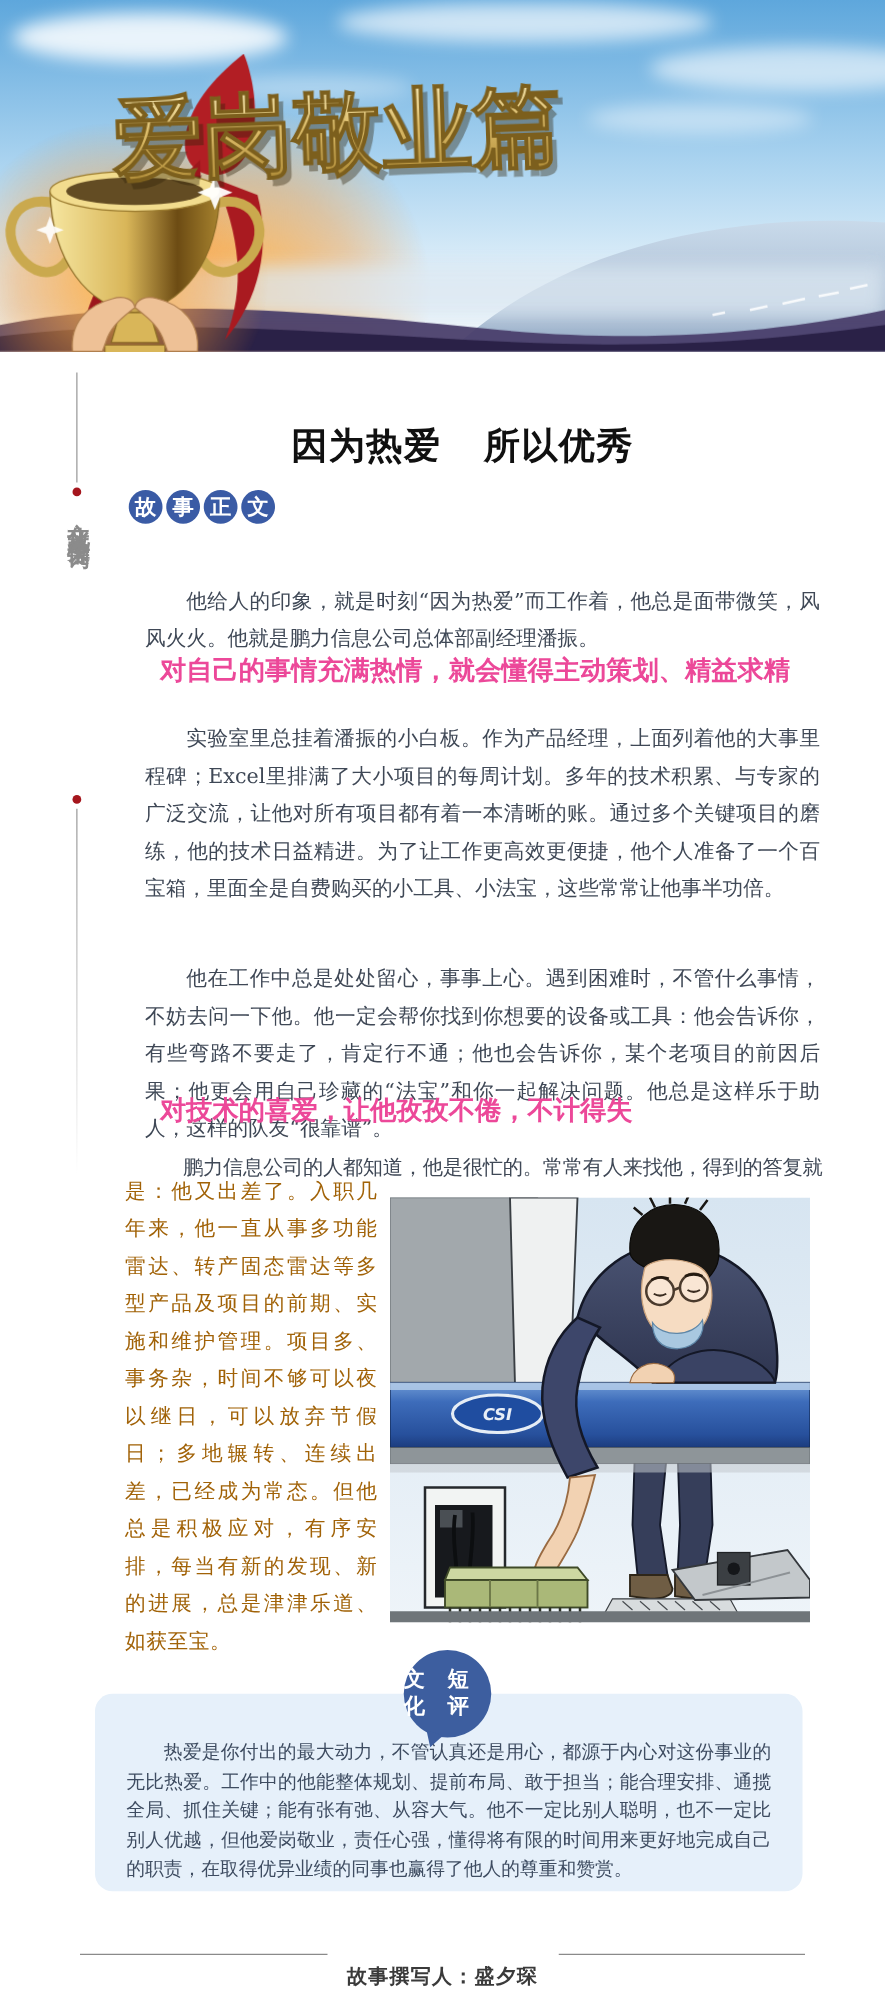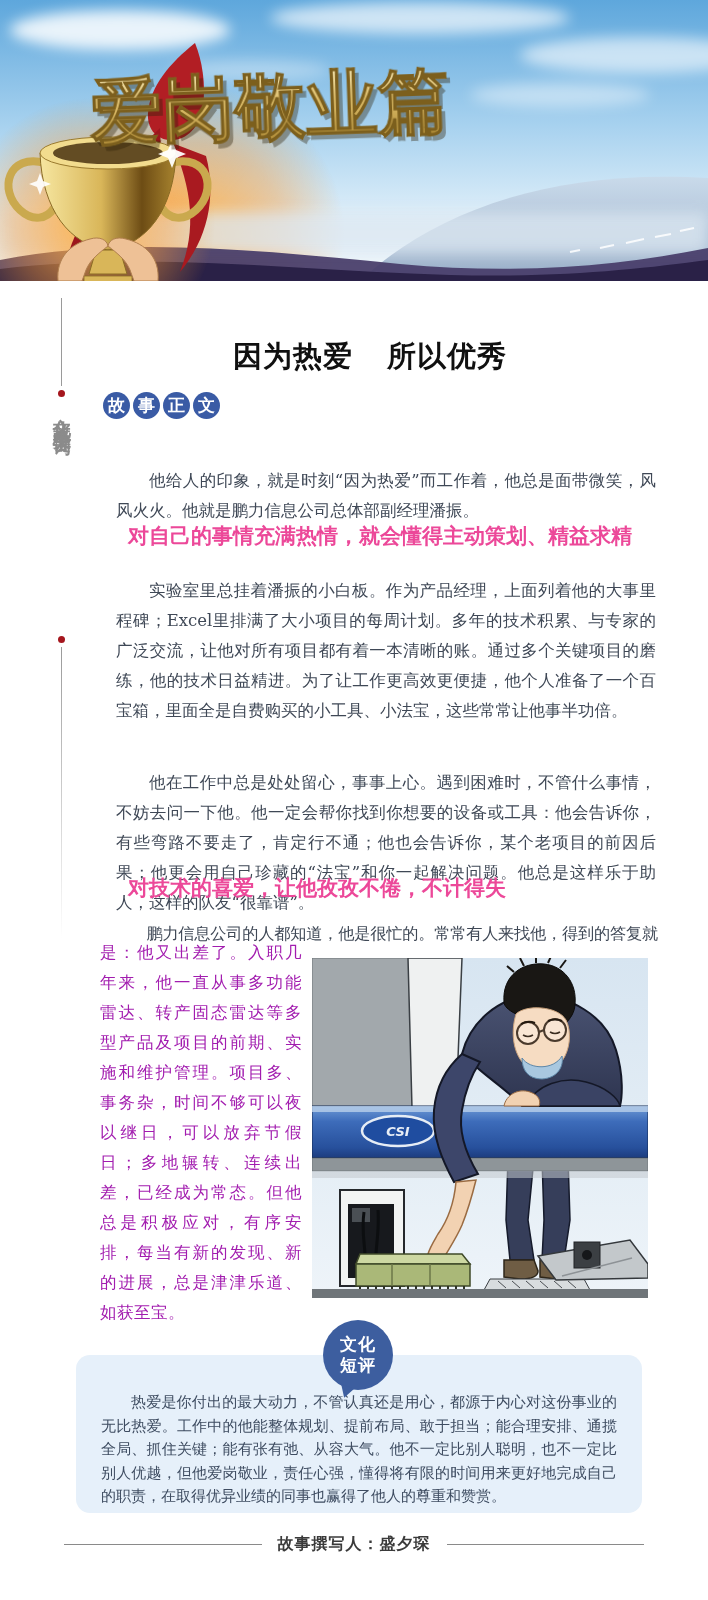--- a/index.html
+++ b/index.html
@@ -30,36 +30,36 @@
         font-family:"DejaVu Sans","Liberation Sans",sans-serif;}
   .body-text{position:absolute;left:100px;width:540px;font-size:16.5px;line-height:30px;
         color:#3f4856;text-align:justify;margin:16px;}
   .body-text.indent{text-indent:2em;}
   .subhead{position:absolute;left:100px;width:540px;padding-left:28px;box-sizing:border-box;
         font-family:Liberation Serif, serif;
         font-size:21px;font-weight:bold;color:#ec4899;margin:0;white-space:nowrap;}
   .p4-first{position:absolute;left:100px;top:905px;width:545px;font-size:16.2px;line-height:30px;
         color:#3f4856;text-indent:2em;margin:14px;white-space:nowrap;letter-spacing:-0.2px;}
   .p4-col{position:absolute;left:100px;top:938px;width:202px;font-size:16.5px;line-height:30px;
-        color:#a21caf;text-align:justify;margin:0;letter-spacing:0.5px;}
+        color:#a16207;text-align:justify;margin:0;letter-spacing:0.5px;}
   .illustration{position:absolute;left:312px;top:938px;width:336px;height:340px;margin-top:20px;}
   
   .comment-box{position:absolute;left:76px;top:1355px;width:566px;height:158px;background:#e6f0fa;
         border-radius:14px;box-sizing:border-box;padding:36px 25px 0 25px;}
-  .comment-text{font-size:15px;line-height:23.5px;color:#3e4c61;text-align:justify;text-indent:2em;margin:0;}
+  .comment-text{font-size:15px;line-height:23.5px;color:#3e4c61;text-align:justify;text-indent:2em;margin:0;font-family:Liberation Mono, monospace;}
   .comment-badge{position:absolute;left:323px;top:1320px;width:70px;height:70px;border-radius:50%;
-        background:#3d5e9f;color:#fff;display:flex;flex-direction:column;align-items:center;justify-content:center;
+        background:#3d5e9f;color:#fff;display:flex;flex-direction:row;align-items:center;justify-content:center;
         font-size:17px;font-weight:bold;line-height:21px;letter-spacing:1px;}
   .comment-badge:after{content:"";position:absolute;left:16px;bottom:-8px;width:0;height:0;
         border-left:7px solid transparent;border-right:7px solid transparent;border-top:12px solid #3d5e9f;
         transform:rotate(18deg);}
   
   .footer{position:absolute;left:64px;top:1534px;width:580px;display:flex;align-items:center;gap:16px;}
   .footer .rule{flex:1;height:1px;background:#8a8a8a;}
-  .footer .credit{font-size:16px;font-weight:bold;color:#3a3a3a;white-space:nowrap;letter-spacing:1px;}
+  .footer .credit{font-size:16px;font-weight:bold;color:#3a3a3a;white-space:nowrap;letter-spacing:1px;margin-top:37px;}
 </style>
 </head>
 <body>
 
 <div id="page">
 
   <div class="banner">
     <svg width="708" height="281" viewBox="0 0 708 281">
       <defs>
         <linearGradient id="sky" x1="0" y1="0" x2="0" y2="1">

